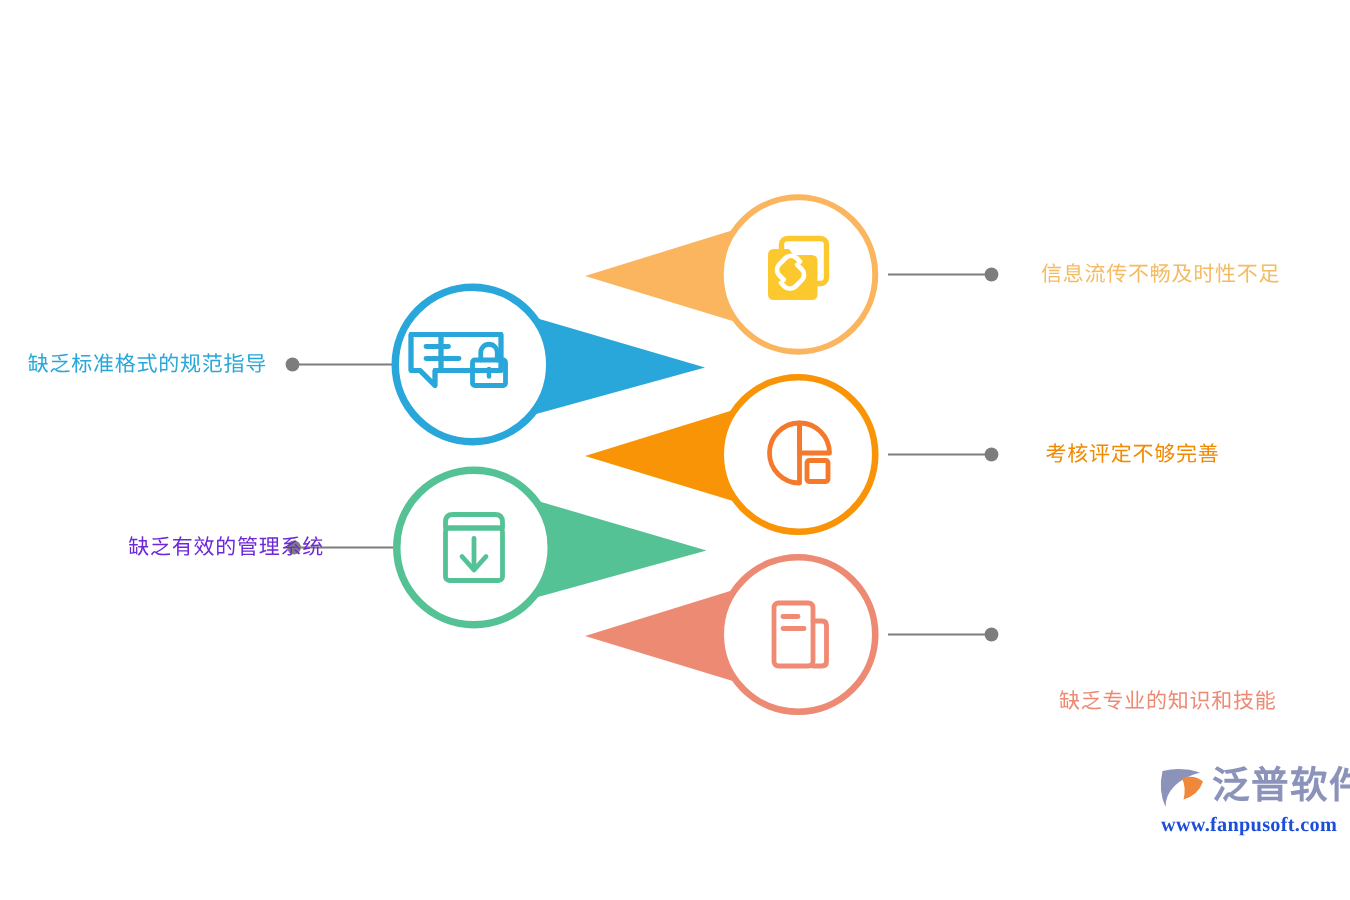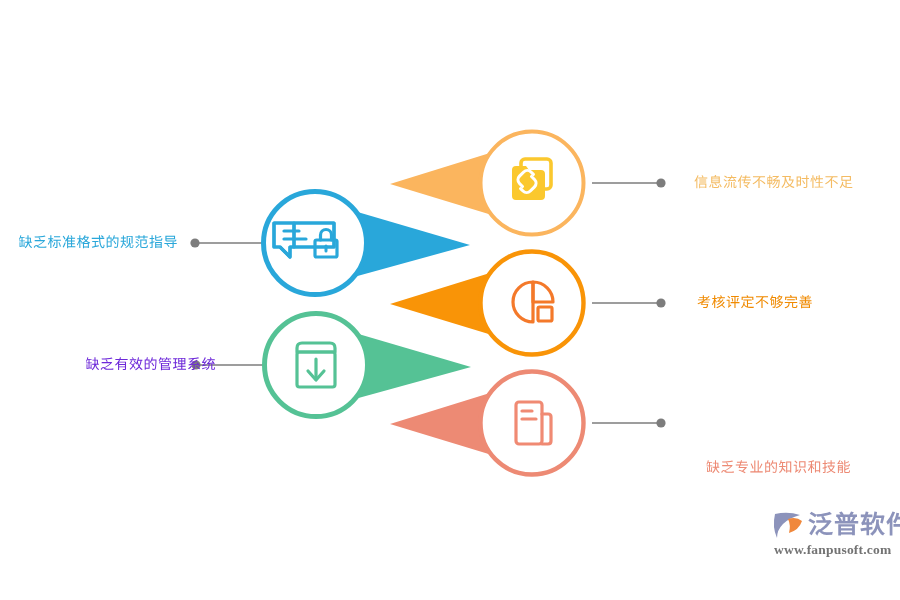--- a/index.html
+++ b/index.html
@@ -57,21 +57,21 @@
     letter-spacing: 1px;
     line-height: 1;
     white-space: nowrap;
   }
   .logo-url {
     position: absolute;
     left: 2px;
     top: 34px;
     font-size: 13.5px;
     font-weight: bold;
-    color: #737373;
+    color: #1d4ed8;
     font-family: "Liberation Serif", "DejaVu Serif", serif;
     letter-spacing: 0.2px;
     white-space: nowrap;
   }
 </style>
 </head>
 <body>
 
 <div id="stage">
 

